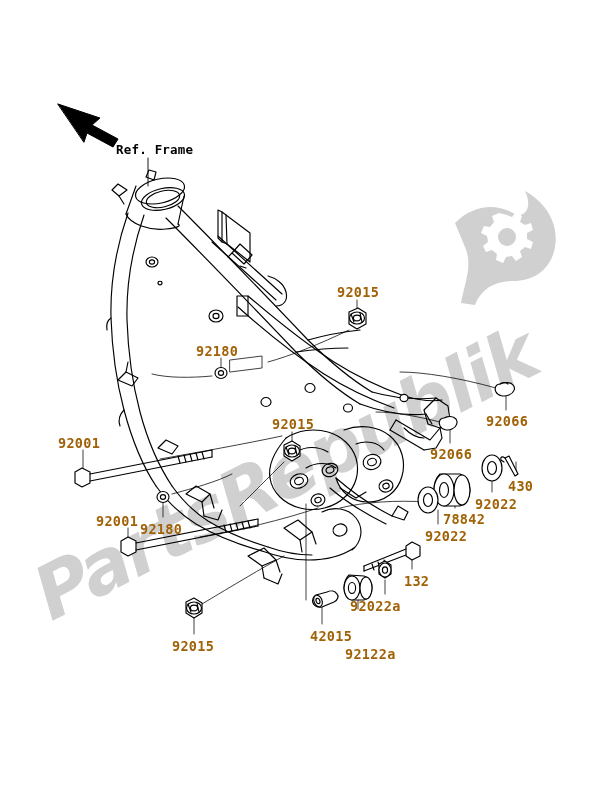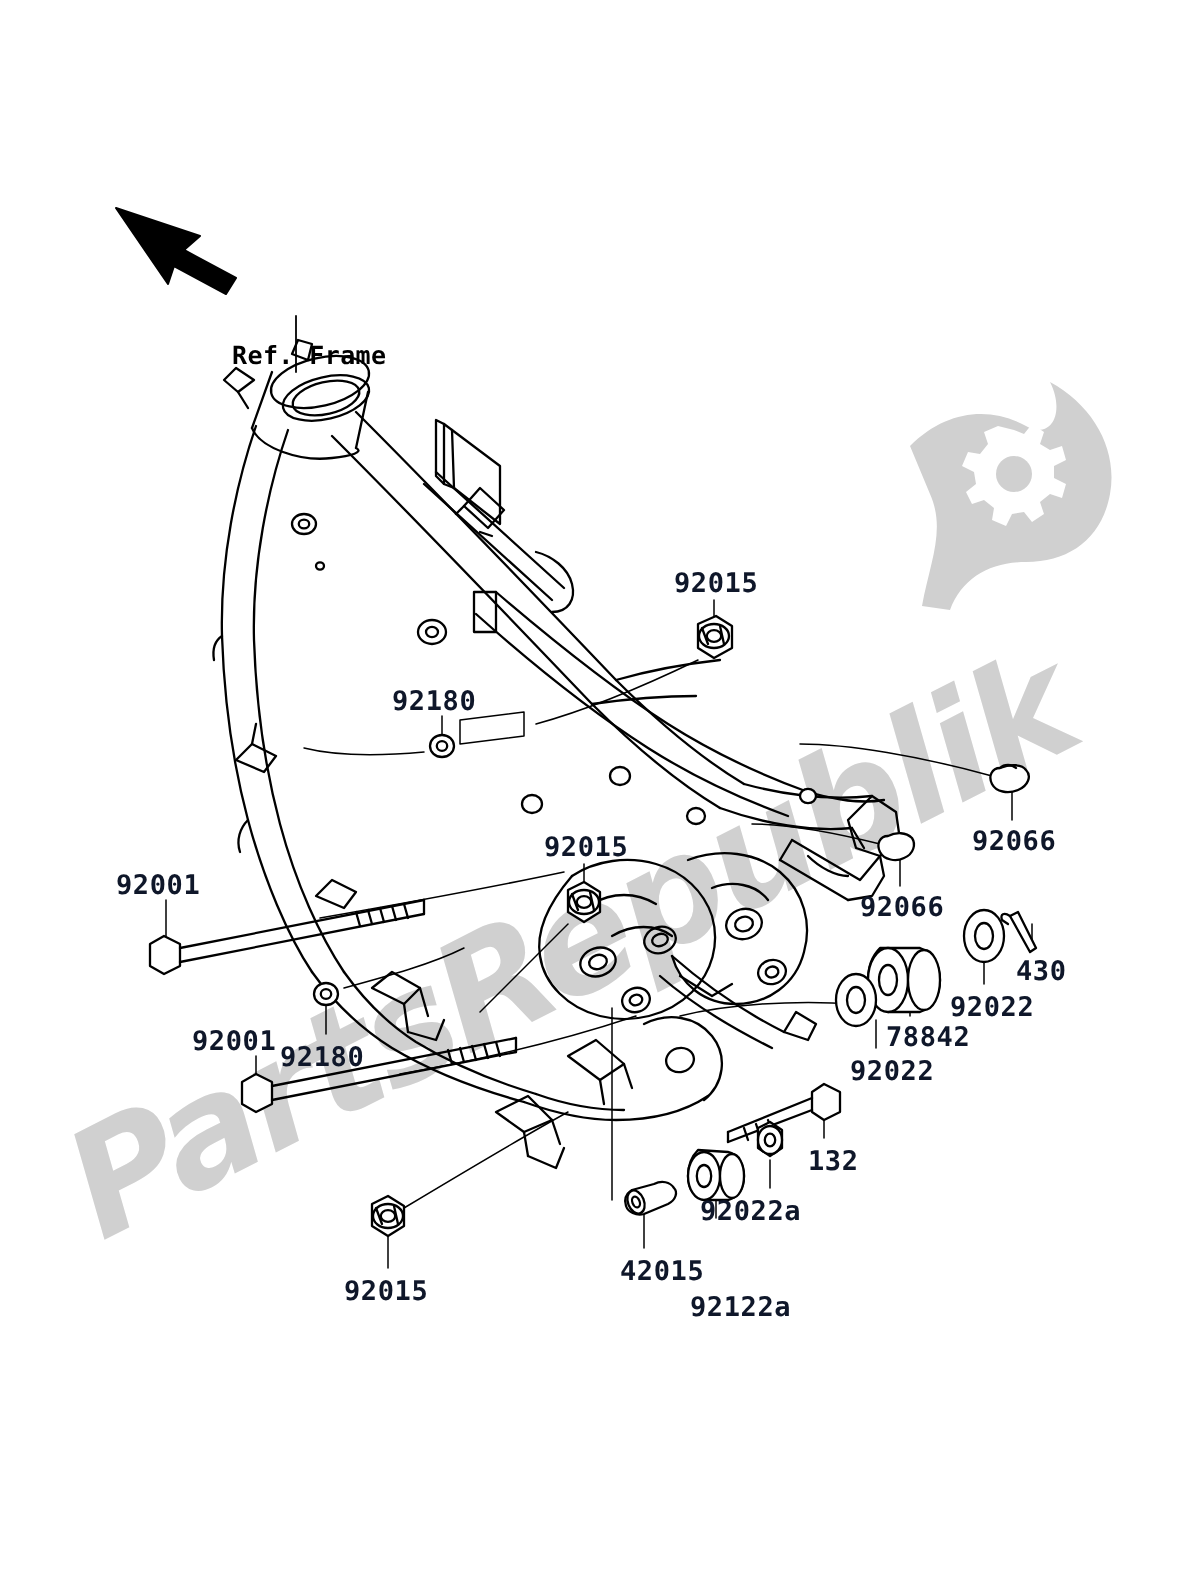--- a/index.html
+++ b/index.html
@@ -26,21 +26,21 @@
     position: absolute;
     left: 0; top: 0;
     width: 600px;
     height: 785px;
   }
   .part-label {
     position: absolute;
     font-family: "DejaVu Sans Mono", "Liberation Mono", monospace;
     font-size: 13.5px;
     font-weight: bold;
-    color: #0f172a;
+    color: #a16207;
     letter-spacing: 0.3px;
     white-space: nowrap;
     line-height: 1;
     text-align: center;
   }
   .ref-label {
     position: absolute;
     font-family: "DejaVu Sans Mono", "Liberation Mono", monospace;
     font-size: 12.5px;
     font-weight: bold;
@@ -368,21 +368,21 @@
         <ellipse cx="216" cy="316" rx="3" ry="2.6" fill="#ffffff"></ellipse>
         <ellipse cx="266" cy="402" rx="5" ry="4.5" fill="#ffffff"></ellipse>
         <ellipse cx="310" cy="388" rx="5" ry="4.5" fill="#ffffff"></ellipse>
         <ellipse cx="348" cy="408" rx="4.5" ry="4" fill="#ffffff"></ellipse>
         <ellipse cx="404" cy="398" rx="4" ry="3.6" fill="#ffffff"></ellipse>
       </g>
 
     </g>
   </svg>
 
-  <div class="ref-label" style="left:116px;top:144px;margin-top:28px;">Ref. Frame</div>
+  <div class="ref-label" style="left:116px;top:144px;">Ref. Frame</div>
 
   <div class="part-label" style="left:337px;top:286px;">92015</div>
   <div class="part-label" style="left:196px;top:345px;">92180</div>
   <div class="part-label" style="left:272px;top:418px;">92015</div>
   <div class="part-label" style="left:58px;top:437px;">92001</div>
   <div class="part-label" style="left:140px;top:523px;">92180</div>
   <div class="part-label" style="left:96px;top:515px;">92001</div>
   <div class="part-label" style="left:486px;top:415px;">92066</div>
   <div class="part-label" style="left:430px;top:448px;">92066</div>
   <div class="part-label" style="left:508px;top:480px;">430</div>

